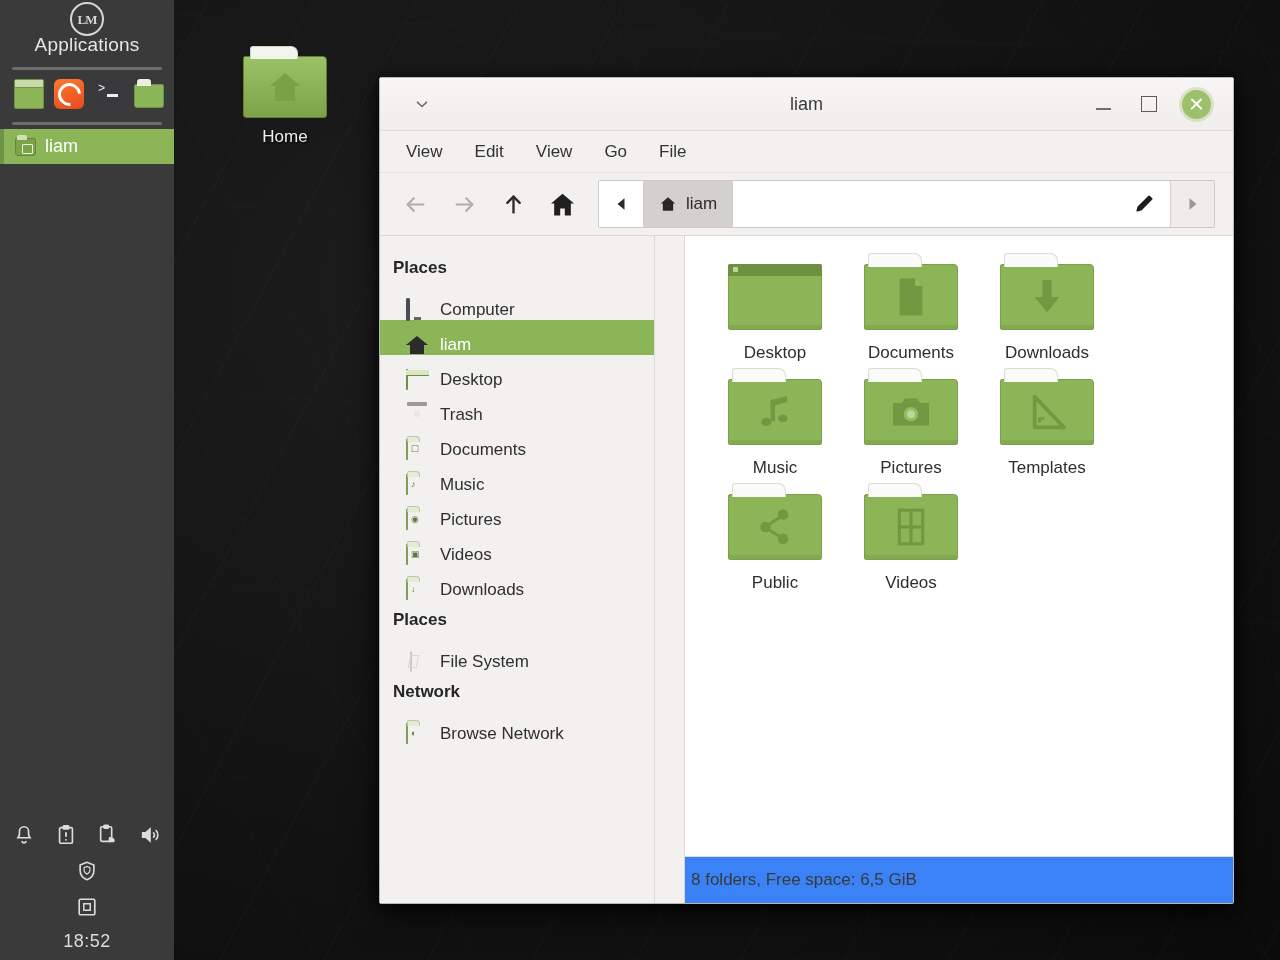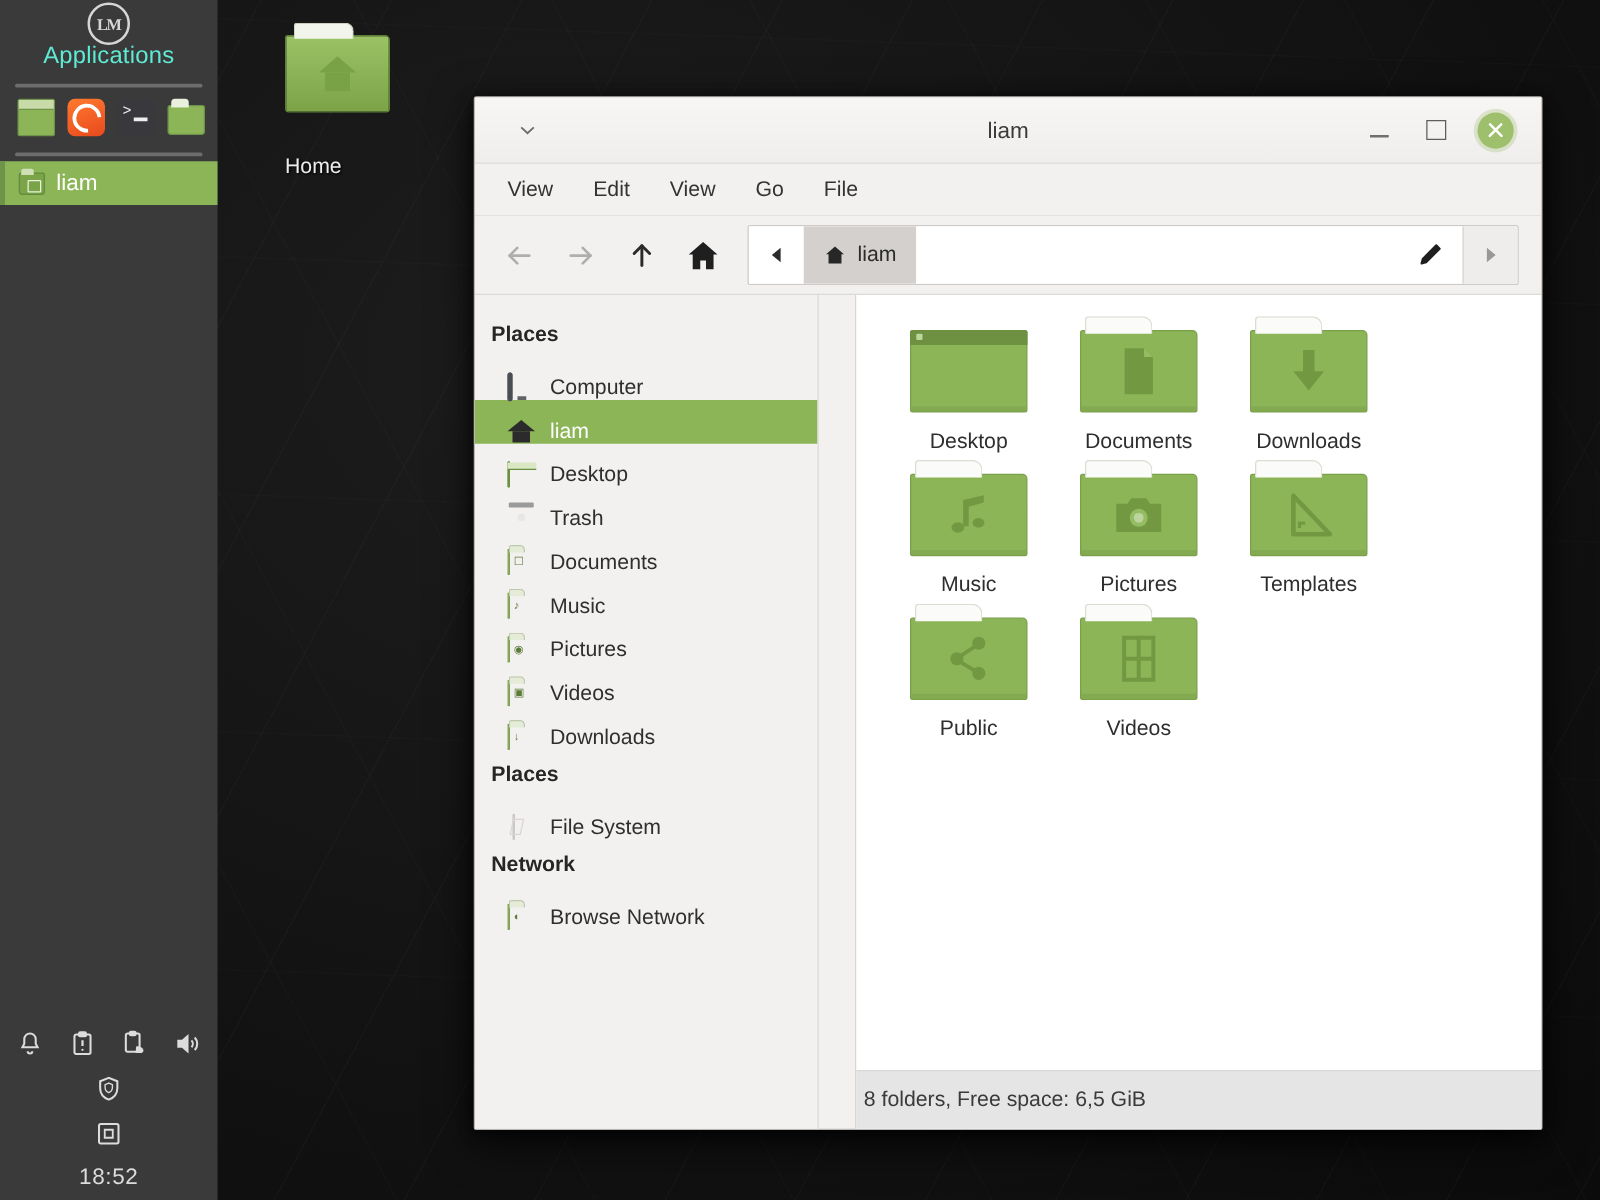--- a/index.html
+++ b/index.html
@@ -32,21 +32,21 @@
   }
   .mint-logo{
     width:34px; height:34px; border-radius:50%;
     border:2.5px solid #d6d6d6; display:flex;
     align-items:center; justify-content:center;
     color:#d6d6d6; font-size:15px; font-weight:bold;
     font-family:"Liberation Serif", serif; line-height:1;
   }
   .mint-logo span{ letter-spacing:-1px; font-size:13px; }
   #menu-label{
-    color:#5eead4; font-size:19px; margin-top:-2px; letter-spacing:.2px;
+    color:#e5e5e5; font-size:19px; margin-top:-2px; letter-spacing:.2px;
   }
   .panel-sep{ height:3px; background:#6d6d6d; margin:5px 12px 0 12px; border-radius:2px;}
   #launchers{
     display:flex; align-items:center; gap:10px;
     padding:9px 0 8px 14px;
   }
   .launcher{ width:30px; height:30px; cursor:pointer; position:relative; }
   .lnch-desktop{
     background:#8cb557; border:1px solid #6e944a; border-radius:2px;
   }
@@ -111,24 +111,23 @@
   }
   .tray-icon{ width:22px; height:22px; cursor:pointer; }
   .tray-icon svg{ display:block; }
   #clock{
     color:#dcdcdc; font-size:18px; text-align:center; padding-top:6px;
     letter-spacing:.5px;
   }
 
   
   #desk-home{
-    position:absolute; left:228px; top:28px; width:114px;
-    display:flex; flex-direction:column; cursor:pointer;
+    position:absolute; left:228px; top:56px; width:114px;
+    display:flex; flex-direction:column; align-items:center; cursor:pointer;
     z-index:5;
-    gap:24px;
   }
   .desk-folder{
     width:84px; height:62px; position:relative;
     background:linear-gradient(180deg,#9cc266,#7da348);
     border:1px solid #5d7f38; border-radius:2px 4px 3px 3px;
     display:flex; align-items:center; justify-content:center;
   }
   .desk-folder::before{
     content:""; position:absolute; left:6px; top:-11px; width:46px; height:12px;
     background:#f2f5ec; border:1px solid #cfd6c3; border-bottom:none;
@@ -336,21 +335,21 @@
     content:""; position:absolute; left:4px; top:2px; width:5px; height:5px;
     background:#bcd79a; border-radius:1px;
   }
   .glyph{ opacity:.55; }
   .fitem-label{
     margin-top:13px; font-size:17px; color:#2e2e2e; text-align:center;
   }
   #statusbar{
     height:47px; flex:none; display:flex; align-items:center;
     padding-left:6px; font-size:17px; color:#3a3a3a;
-    background:#e5e5e5; border-top:1px solid #dcdad8;
+    background:#3b82f6; border-top:1px solid #dcdad8;
   }
 </style>
 </head>
 <body>
 
 <div id="desktop"></div>
 
 <div id="desk-home">
   <div class="desk-folder">
     <div class="home-glyph"></div>

